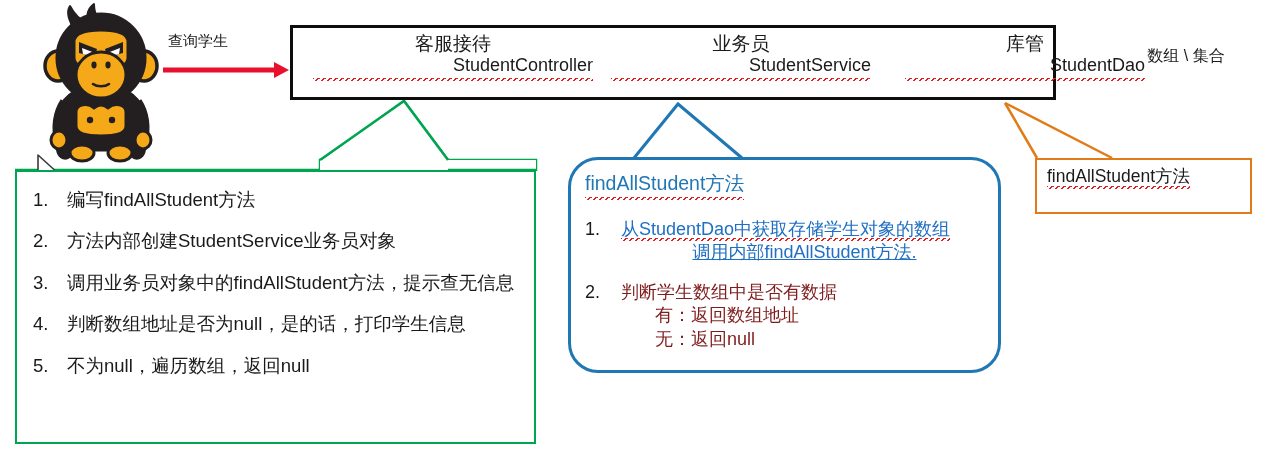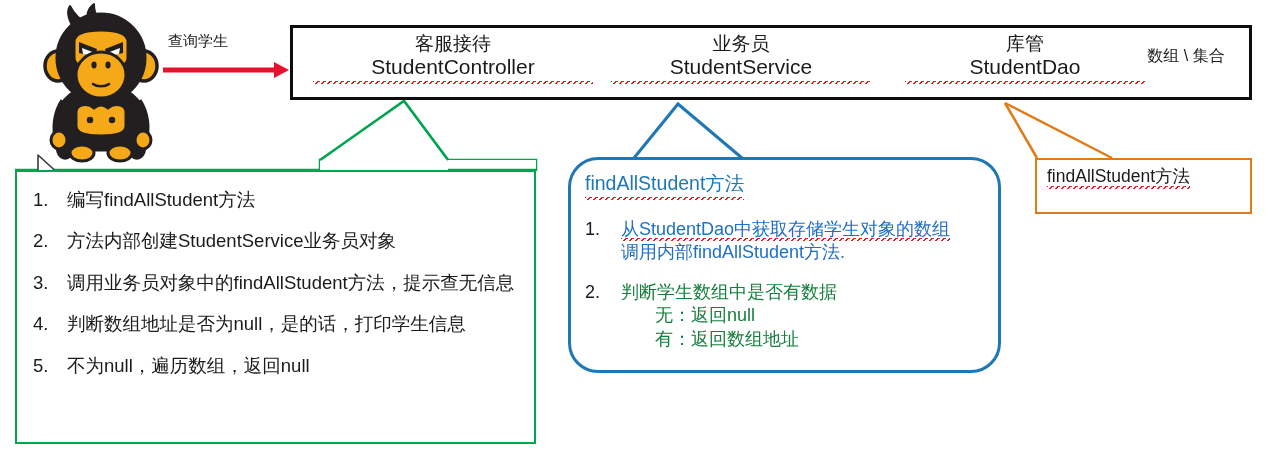--- a/index.html
+++ b/index.html
@@ -27,45 +27,46 @@
     width: 1282px;
     height: 465px;
     overflow: visible;
   }
   .abs { position: absolute; }
 
   
   #role-bar {
     left: 290px;
     top: 25px;
-    width: 962px;
+    width: 766px;
     height: 75px;
     border: 3px solid #0d0d0d;
     box-sizing: border-box;
     background: #ffffff;
   }
   .role-cell {
     position: absolute;
     top: 5px;
     text-align: center;
     line-height: 1.18;
     font-size: 19px;
     color: #1a1a1a;
   }
   .role-cn { display: block; font-size: 19px; }
   .role-en {
     display: block;
-    font-size: 21px;
+    font-size: 18px;
     white-space: nowrap;
     background-image: repeating-linear-gradient(135deg,
        #e02020 0px, #e02020 1.4px, transparent 1.4px, transparent 2.9px);
     background-repeat: repeat-x;
     background-size: 6px 3px;
     background-position: left bottom;
     padding-bottom: 4px;
+    text-align: right;
   }
   .role-plain { display:block; font-size: 16px; white-space: nowrap; }
 
   
   #query-label {
     left: 168px;
     top: 32px;
     font-size: 15px;
     color: #1a1a1a;
     white-space: nowrap;
@@ -145,22 +146,22 @@
   }
   #service-list li .num {
     flex: 0 0 auto;
     width: 36px;
     padding-left: 8px;
     color: #1a1a1a;
     font-size: 18px;
   }
   #service-list li .body { flex: 1 1 auto; }
   .step-blue { color: #1f6fc4; }
-  .step-red { color: #15803d; }
-  .line-center { text-align: left; }
+  .step-red { color: #7f1d1d; }
+  .line-center { text-align: center; text-decoration: underline; }
   .line-indent { padding-left: 34px; }
   .underline-sq {
     background-image: repeating-linear-gradient(135deg,
        #e02020 0px, #e02020 1.4px, transparent 1.4px, transparent 2.9px);
     background-repeat: repeat-x;
     background-size: 6px 3px;
     background-position: left bottom;
     padding-bottom: 2px;
   }
 
@@ -321,22 +322,22 @@
         <span class="num">1.</span>
         <span class="body step-blue">
           <span class="underline-sq">从StudentDao中获取存储学生对象的数组</span>
           <span class="line-center" style="display:block">调用内部findAllStudent方法.</span>
         </span>
       </li>
       <li>
         <span class="num">2.</span>
         <span class="body step-red">
           <span style="display:block">判断学生数组中是否有数据</span>
+          <span class="line-indent" style="display:block">有：返回数组地址</span>
           <span class="line-indent" style="display:block">无：返回null</span>
-          <span class="line-indent" style="display:block">有：返回数组地址</span>
         </span>
       </li>
     </ol>
   </div>
 
   <div class="abs" id="dao-box">
     <div id="dao-text">
       <span class="l1">findAllStudent方法</span>
     </div>
   </div>

